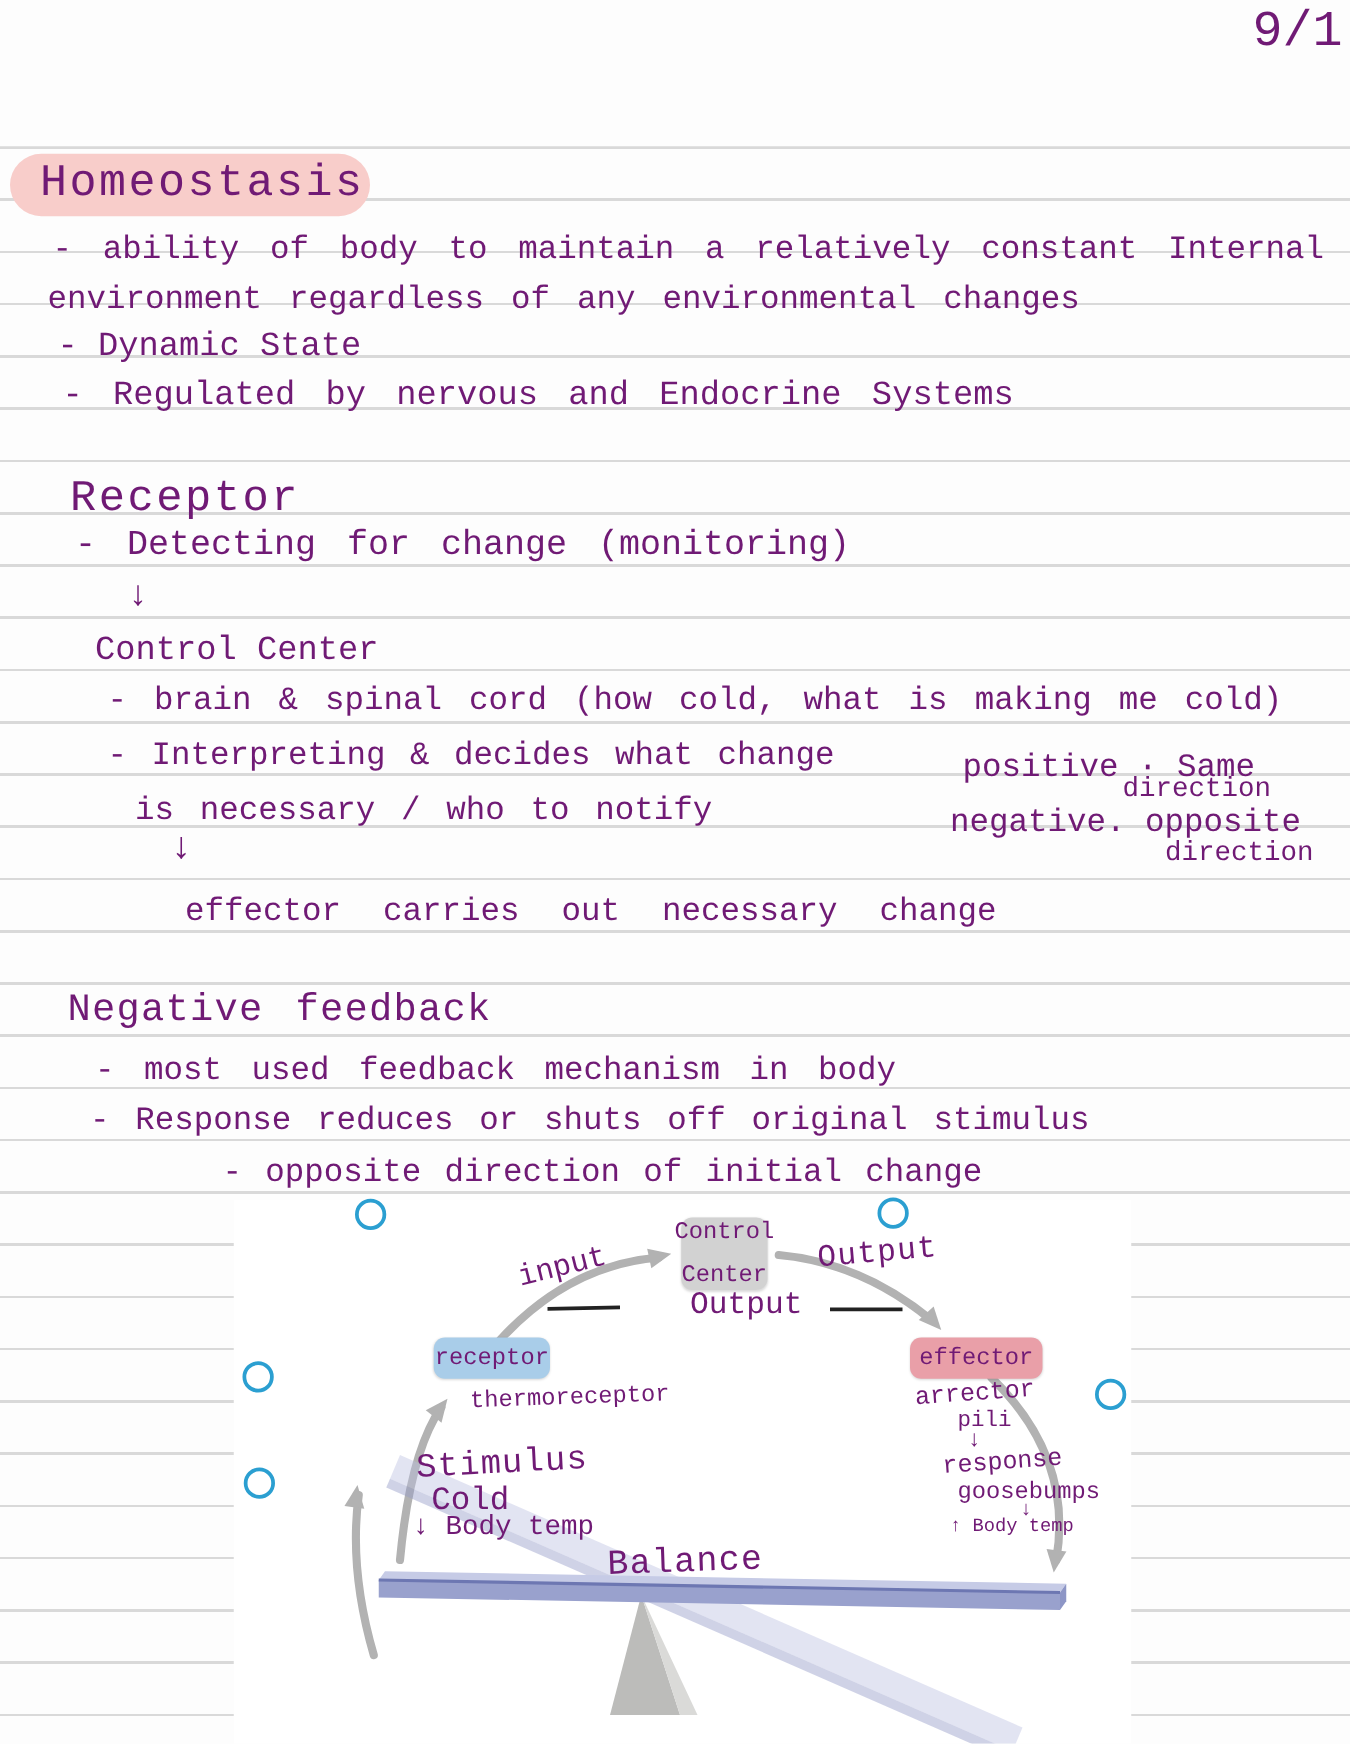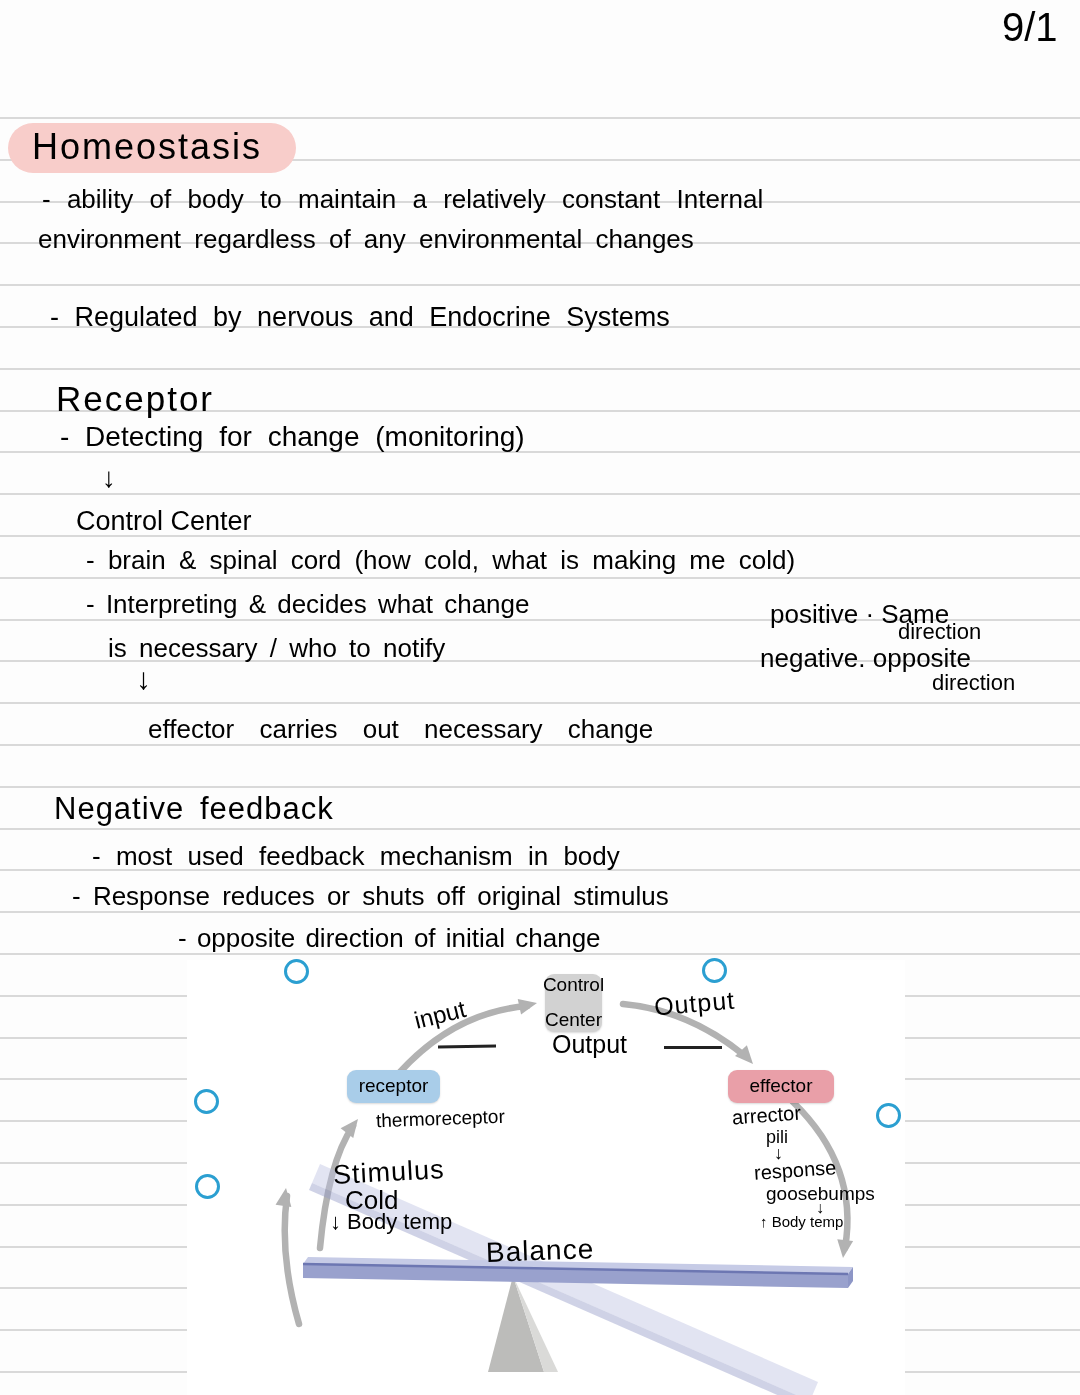--- a/index.html
+++ b/index.html
@@ -1,20 +1,20 @@
 <!DOCTYPE html>
 <html><head>
 <meta charset="utf-8">
 <style>
   html,body{margin:0;padding:0;}
   .page{
     position:relative; width:1080px; height:1395px;
     background:#fdfdfd; overflow:hidden;
-    font-family:Liberation Sans, sans-serif;
-    color:#000000;
+    font-family:Liberation Mono, monospace;
+    color:#701a75;
   }
   .rules{
     position:absolute; left:0; right:0; top:117px; bottom:0;
     background:repeating-linear-gradient(to bottom,#d9d9d9 0px,#d9d9d9 2px,transparent 2px,transparent 41.8px);
   }
   .hw{position:absolute; white-space:nowrap; line-height:1.15;}
   .date{left:1002px; top:4px; font-size:40px;}
   .hl-pill{position:absolute; left:8px; top:123px; width:288px; height:50px; border-radius:26px;}
   .title{left:32px; top:126px; font-size:36px; letter-spacing:2px;}
   .l-ab1{left:42px; top:185px; font-size:26px; word-spacing:9px;}
@@ -28,34 +28,34 @@
   .l-cc1{left:86px; top:546px; font-size:26px; word-spacing:6px;}
   .l-cc2{left:86px; top:590px; font-size:26px; word-spacing:4px;}
   .l-cc3{left:108px; top:634px; font-size:26px; word-spacing:5px;}
   .arr2{left:136px; top:662px; font-size:30px;}
   .sn-pos{left:770px; top:588px; font-size:26px;margin-top:12px;}
   .sn-pos2{left:898px; top:619px; font-size:22px;}
   .sn-neg{left:760px; top:644px; font-size:26px;}
   .sn-neg2{left:932px; top:670px; font-size:22px;}
   .l-eff{left:148px; top:715px; font-size:26px; word-spacing:18px;}
   .h-nf{left:54px; top:791px; font-size:31px; letter-spacing:1px; word-spacing:6px;}
-  .l-nf1{left:92px; top:842px; font-size:26px; word-spacing:8px;}
+  .l-nf1{left:76px; top:842px; font-size:26px; word-spacing:8px;}
   .l-nf2{left:72px; top:882px; font-size:26px; word-spacing:5px;}
   .l-nf3{left:178px; top:924px; font-size:26px; word-spacing:3px;}
 
   .canvas{position:absolute; left:187px; top:960px; width:718px; height:435px; background:#ffffff;}
   .handle{
     position:absolute; width:25px; height:25px; border-radius:50%;
     background:#fff; border:3px solid #2b9fd1; box-sizing:border-box;
   }
   .dbox{
     position:absolute; border-radius:9px; display:flex; align-items:center; justify-content:center;
     text-align:center; font-size:19px; line-height:1.2; box-shadow:0 1px 2px rgba(0,0,0,0.15);
   }
-  .box-cc{left:545px; top:974px; width:57px; height:58px; flex-direction:column;gap:12px;}
+  .box-cc{left:545px; top:974px; width:69px; height:58px; flex-direction:column;gap:12px;}
   .box-rec{left:347px; top:1070px; width:93px; height:33px;}
   .box-eff{left:728px; top:1070px; width:106px; height:33px;}
   .d-brain{left:552px; top:1030px; font-size:25px;}
   .d-input{left:414px; top:1001px; font-size:24px; transform:rotate(-14deg);}
   .d-output{left:654px; top:989px; font-size:25px; transform:rotate(-5deg); letter-spacing:1px;}
   .blankline{position:absolute; height:3px; background:#222;}
   .bl-left{left:438px; top:1045px; width:58px; transform:rotate(-1deg);}
   .bl-right{left:664px; top:1046px; width:58px;}
   .d-thermo{left:376px; top:1108px; font-size:19px; transform:rotate(-2deg);}
   .d-arrector{left:732px; top:1104px; font-size:20px; transform:rotate(-4deg);}
@@ -78,20 +78,21 @@
 
   <div class="rules"></div>
 
   <div class="hw date">9/1</div>
 
   <div class="hl-pill" style="background: rgb(248, 205, 202);"></div>
   <div class="hw title">Homeostasis</div>
 
   <div class="hw l-ab1">- ability of body to maintain a relatively constant Internal</div>
   <div class="hw l-ab2">environment regardless of any environmental changes</div>
+  <div class="hw l-dyn">- Dynamic State</div>
   <div class="hw l-reg">- Regulated by nervous and Endocrine Systems</div>
 
   <div class="hw h-receptor">Receptor</div>
   <div class="hw l-det">- Detecting for change (monitoring)</div>
   <div class="hw arr1">↓</div>
 
   <div class="hw h-cc">Control Center</div>
   <div class="hw l-cc1">- brain &amp; spinal cord (how cold, what is making me cold)</div>
   <div class="hw l-cc2">- Interpreting &amp; decides what change</div>
   <div class="hw l-cc3">is necessary / who to notify</div>

